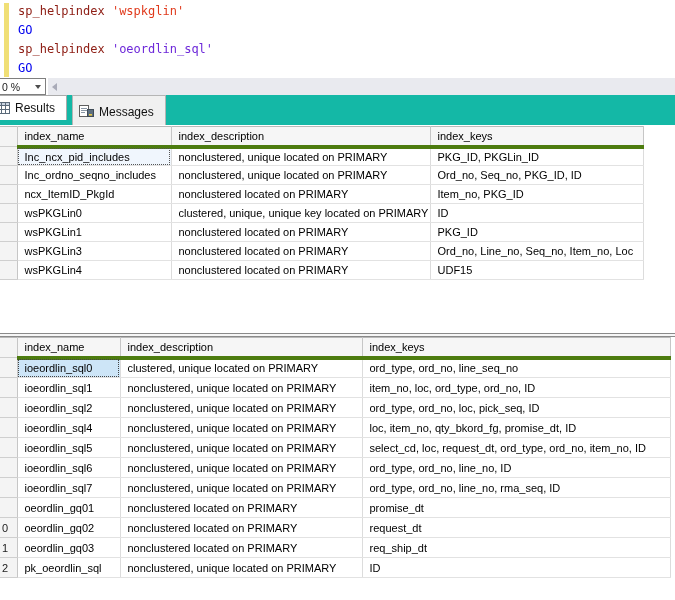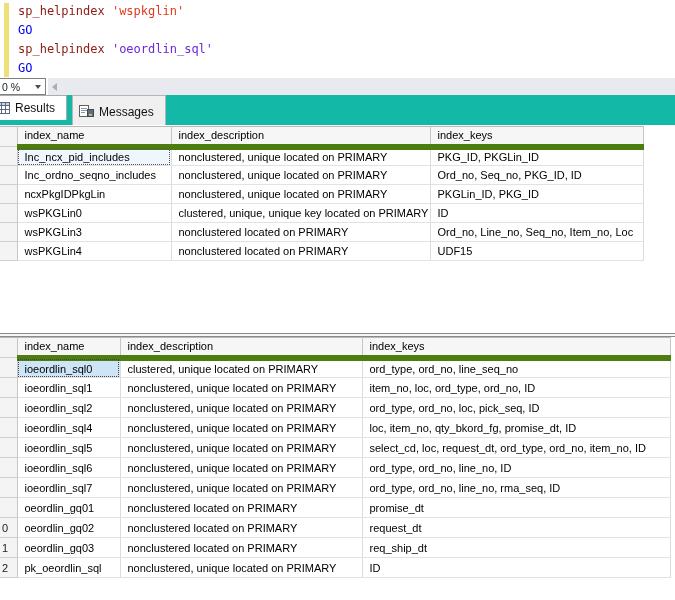--- a/index.html
+++ b/index.html
@@ -43,21 +43,21 @@
 
   
   .grids { position:absolute; top:125px; left:0; width:675px; bottom:0; background:#fff; }
   table { border-collapse:collapse; table-layout:fixed; font-size:11px; }
   .g1 { position:absolute; top:1px; left:0; width:643px; }
   .g2 { position:absolute; top:212px; left:0; width:670px; }
   .g1 tr { height:19px; } .g2 tr { height:20px; }
   .g1 thead tr, .g2 thead tr { height:20px; }
   th, td { padding:0 4px 0 7px; white-space:nowrap; overflow:hidden; text-align:left;
            font-weight:normal; }
-  thead th { background:#f6f6f6; border-top:1px solid #b9b9b9; border-bottom:6px solid #4d7c0f;
+  thead th { background:#f6f6f6; border-top:1px solid #b9b9b9; border-bottom:4px solid #4d7c0f;
              border-right:1px solid #c6c6c6; }
   tbody td { background:#fff; border-right:1px solid #dcdcdc; border-bottom:1px solid #e2e2e2; }
   td.rowhdr, th.rowhdr { background:#f4f4f4; border-right:1px solid #c6c6c6;
                          border-bottom:1px solid #cfcfcf; padding:0 1px 0 2px; color:#222; }
   .focus-light { background:var(--sel-focus,#f0f6fd) !important;
                  outline:1px dotted #555; outline-offset:-2px; }
   .focus-blue  { background:var(--sel-blue,#cde5f7) !important;
                  outline:1px dotted #444; outline-offset:-2px; }
 
   
@@ -134,29 +134,35 @@
           <td>PKG_ID, PKGLin_ID</td>
         </tr>
         <tr>
           <td class="rowhdr"></td>
           <td>Inc_ordno_seqno_includes</td>
           <td>nonclustered, unique located on PRIMARY</td>
           <td>Ord_no, Seq_no, PKG_ID, ID</td>
         </tr>
         <tr>
           <td class="rowhdr"></td>
-          <td>ncxPkgIDPkgLin</td>
-          <td>nonclustered, unique located on PRIMARY</td>
-          <td>PKGLin_ID, PKG_ID</td>
+          <td>ncx_ItemID_PkgId</td>
+          <td>nonclustered located on PRIMARY</td>
+          <td>Item_no, PKG_ID</td>
         </tr>
         <tr>
           <td class="rowhdr"></td>
           <td>wsPKGLin0</td>
           <td>clustered, unique, unique key located on PRIMARY</td>
           <td>ID</td>
+        </tr>
+        <tr>
+          <td class="rowhdr"></td>
+          <td>wsPKGLin1</td>
+          <td>nonclustered located on PRIMARY</td>
+          <td>PKG_ID</td>
         </tr>
         <tr>
           <td class="rowhdr"></td>
           <td>wsPKGLin3</td>
           <td>nonclustered located on PRIMARY</td>
           <td>Ord_no, Line_no, Seq_no, Item_no, Loc</td>
         </tr>
         <tr>
           <td class="rowhdr"></td>
           <td>wsPKGLin4</td>

